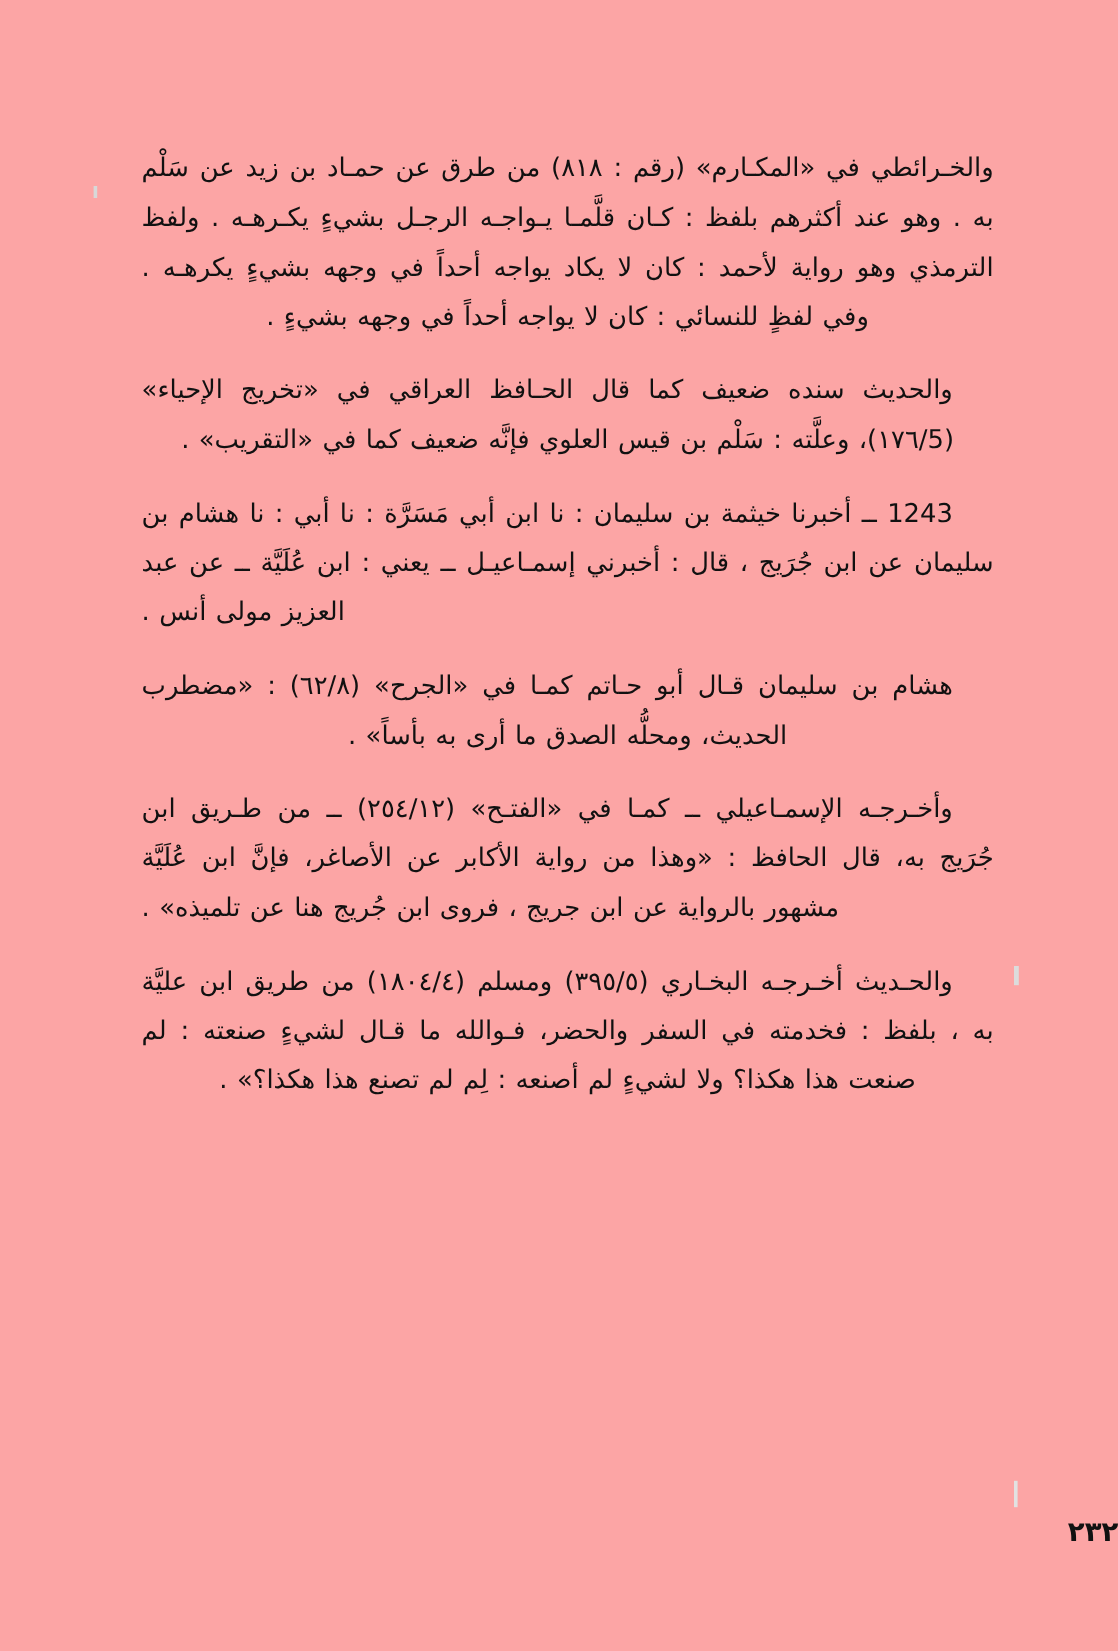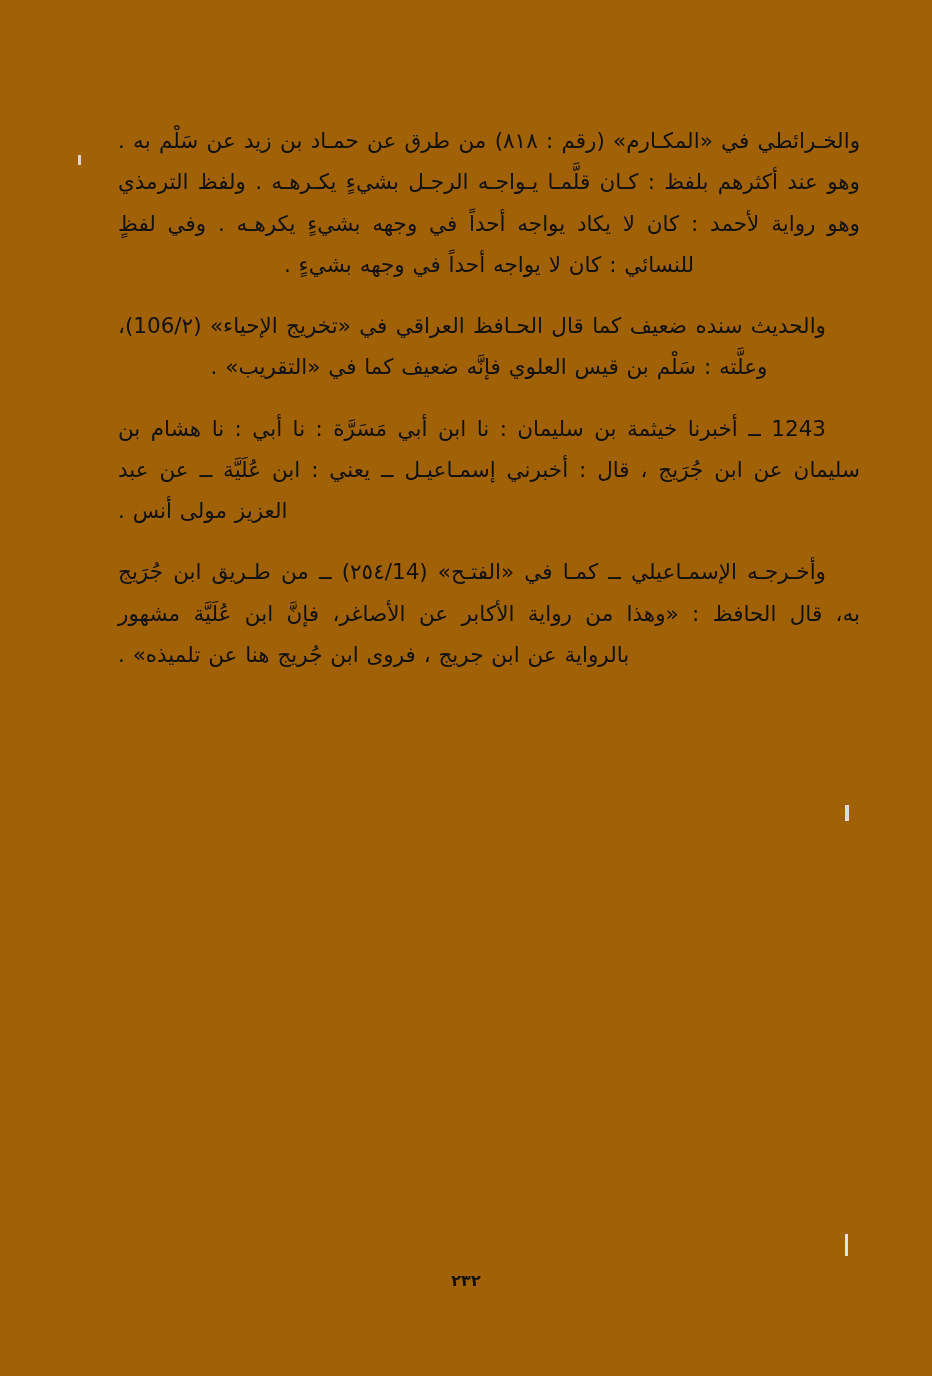--- a/index.html
+++ b/index.html
@@ -15,22 +15,22 @@
     color: #111111;
     position: relative;
     overflow: hidden;
   }
   .page {
     position: absolute;
     top: 0; left: 0;
     width: 932px;
     height: 1376px;
     box-sizing: border-box;
-    padding: 120px 72px 60px 118px;
-    background: #a16207;
+    padding: 120px 104px 60px 118px;
+    background: #fca5a5;
   }
   .content {
     direction: rtl;
     text-align: justify;
     text-align-last: right;
   }
   .para {
     font-size: 21.5px;
     line-height: 1.92;
     margin: 0 0 14px 0;
@@ -46,22 +46,21 @@
   .para.left-last {
     text-align-last: left;
   }
   .gap-small { margin-bottom: 10px; }
   .gap-med { margin-bottom: 20px; }
   .folio {
     position: absolute;
     bottom: 86px;
     left: 0;
     width: 932px;
-    text-align: center;
-    font-size: 16px;
+    font-size: 23px;
     font-weight: bold;
     letter-spacing: 1px;
   }
   .spine-mark {
     position: absolute;
     top: 155px;
     left: 78px;
     width: 3px;
     height: 10px;
     background: #d8d8d8;
@@ -88,26 +87,28 @@
 
 <div class="page">
   <div class="spine-mark"></div>
   <div class="edge-mark"></div>
   <div class="edge-mark2"></div>
 
   <div class="content">
 
     <p class="para center-last gap-med">والخـرائطي في «المكـارم» (رقم : ٨١٨) من طرق عن حمـاد بن زيد عن سَلْم به . وهو عند أكثرهم بلفظ : كـان قلَّمـا يـواجـه الرجـل بشيءٍ يكـرهـه . ولفظ الترمذي وهو رواية لأحمد : كان لا يكاد يواجه أحداً في وجهه بشيءٍ يكرهـه . وفي لفظٍ للنسائي : كان لا يواجه أحداً في وجهه بشيءٍ .</p>
 
-    <p class="para indent center-last gap-med">والحديث سنده ضعيف كما قال الحـافظ العراقي في «تخريج الإحياء» (106/٢)، وعلَّته : سَلْم بن قيس العلوي فإنَّه ضعيف كما في «التقريب» .</p>
+    <p class="para indent center-last gap-med">والحديث سنده ضعيف كما قال الحـافظ العراقي في «تخريج الإحياء» (١٧٦/5)، وعلَّته : سَلْم بن قيس العلوي فإنَّه ضعيف كما في «التقريب» .</p>
 
     <p class="para indent left-last gap-med">1243 ــ أخبرنا خيثمة بن سليمان : نا ابن أبي مَسَرَّة : نا أبي : نا هشام بن سليمان عن ابن جُرَيج ، قال : أخبرني إسمـاعيـل ــ يعني : ابن عُلَيَّة ــ عن عبد العزيز مولى أنس .</p>
 
 
+    <p class="para indent center-last gap-med">هشام بن سليمان قـال أبو حـاتم كمـا في «الجرح» (٦٢/٨) : «مضطرب الحديث، ومحلُّه الصدق ما أرى به بأساً» .</p>
 
-    <p class="para indent left-last gap-med">وأخـرجـه الإسمـاعيلي ــ كمـا في «الفتـح» (٢٥٤/14) ــ من طـريق ابن جُرَيج به، قال الحافظ : «وهذا من رواية الأكابر عن الأصاغر، فإنَّ ابن عُلَيَّة مشهور بالرواية عن ابن جريج ، فروى ابن جُريج هنا عن تلميذه» .</p>
+    <p class="para indent left-last gap-med">وأخـرجـه الإسمـاعيلي ــ كمـا في «الفتـح» (٢٥٤/١٢) ــ من طـريق ابن جُرَيج به، قال الحافظ : «وهذا من رواية الأكابر عن الأصاغر، فإنَّ ابن عُلَيَّة مشهور بالرواية عن ابن جريج ، فروى ابن جُريج هنا عن تلميذه» .</p>
 
+    <p class="para indent center-last gap-med">والحـديث أخـرجـه البخـاري (٣٩٥/٥) ومسلم (١٨٠٤/٤) من طريق ابن عليَّة به ، بلفظ : فخدمته في السفر والحضر، فـوالله ما قـال لشيءٍ صنعته : لم صنعت هذا هكذا؟ ولا لشيءٍ لم أصنعه : لِم لم تصنع هذا هكذا؟» .</p>
 
 
   </div>
 
   <div class="folio">٢٣٢</div>
 </div>
 
 </body></html>

